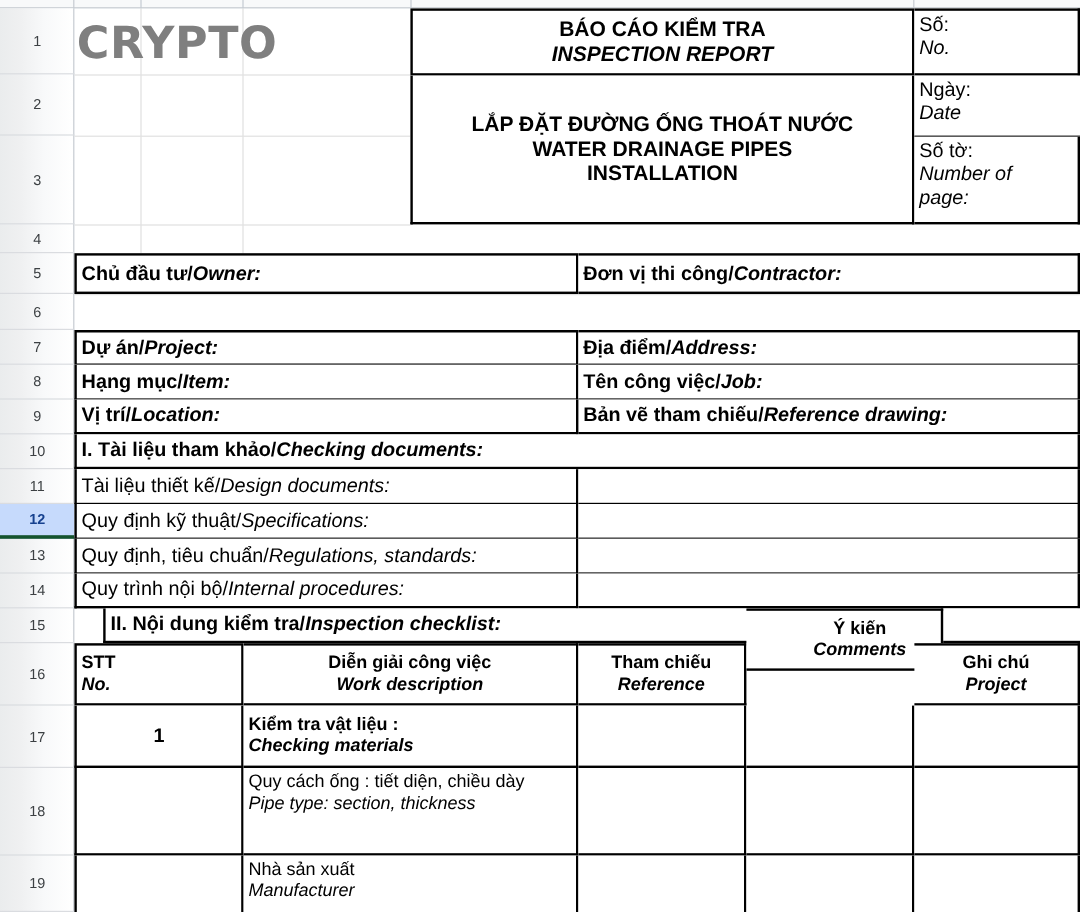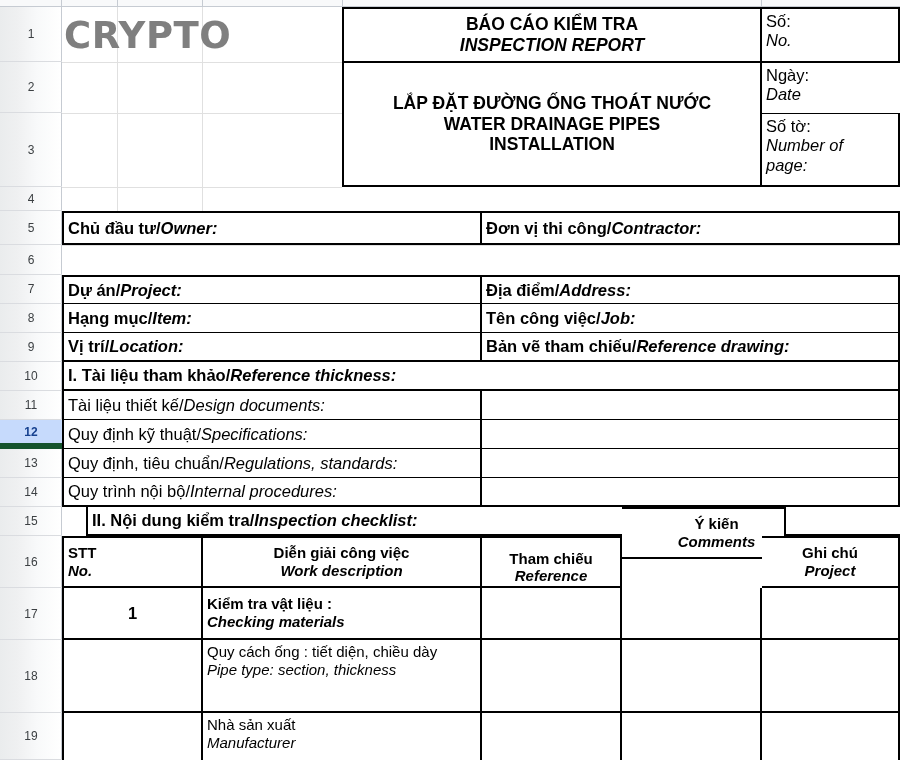--- a/index.html
+++ b/index.html
@@ -46,21 +46,21 @@
     border-bottom: 1px solid #dadce0;
     text-align: center;
     font-size: 12px;
     color: #3c4043;
     display: flex; align-items: center; justify-content: center;
   }
   .rowhdr.sel {
     background: #c6dafc;
     color: #16418f;
     font-weight: bold;
-    border-bottom: 6px solid #14532d;
+    border-bottom: 3px solid #14532d;
   }
 
   
   .grid {
     position: absolute; left: 62px; top: 7px;
     width: 838px; height: 753px;
   }
 
   
   .gl-v { position: absolute; width: 1px; background: #e0e0e0; }
@@ -257,21 +257,21 @@
       <span class="b fs16">Bản vẽ tham chiếu/ </span>
         <span class="bi fs16">Reference drawing:</span>
     </div>
     <div class="cell bl br bb v-mid h-left" style="left:0px; top:326px; width:420px; height:29px;">
       <span class="b fs16">Vị trí/ </span>
         <span class="bi fs16">Location:</span>
     </div>
 
     <div class="cell bl br bb v-mid h-left" style="left:0px; top:355px; width:838px; height:29px;">
       <span class="b fs16">I. Tài liệu tham khảo/ </span>
-        <span class="bi fs16">Reference thickness:</span>
+        <span class="bi fs16">Checking documents:</span>
     </div>
 
     <div class="cell bl br bb1 v-mid h-left" style="left:0px; top:384px; width:420px; height:29px;">
       <span class="fs16">Tài liệu thiết kế/ </span>
         <span class="i fs16">Design documents:</span>
     </div>
     <div class="cell br bb1 v-mid h-left" style="left:420px; top:384px; width:418px; height:29px;">
       <span class="fs16"></span>
     </div>
 
@@ -309,21 +309,21 @@
         <div class="b fs14">STT</div>
         <div class="bi fs14">No.</div>
       </div>
     </div>
     <div class="cell bt br bb v-mid h-ctr" style="left:141px; top:529px; width:279px; height:52px;">
       <div class="t" style="width:100%">
         <div class="b fs14">Diễn giải công việc</div>
         <div class="bi fs14">Work description</div>
       </div>
     </div>
-    <div class="cell bt br bb v-mid h-ctr" style="left:420px; top:529px; width:140px; height:52px;align-items:flex-end;">
+    <div class="cell bt br bb v-mid h-ctr" style="left:420px; top:529px; width:140px; height:52px;">
       <div class="t" style="width:100%">
         <div class="b fs14">Tham chiếu</div>
         <div class="bi fs14">Reference</div>
       </div>
     </div>
     <div class="cell bt br bb v-mid h-ctr" style="left:560px; top:500px; width:164px; height:52px;padding-left:31px;">
       <div class="t" style="width:100%">
         <div class="b fs14">Ý kiến</div>
         <div class="bi fs14">Comments</div>
       </div>

